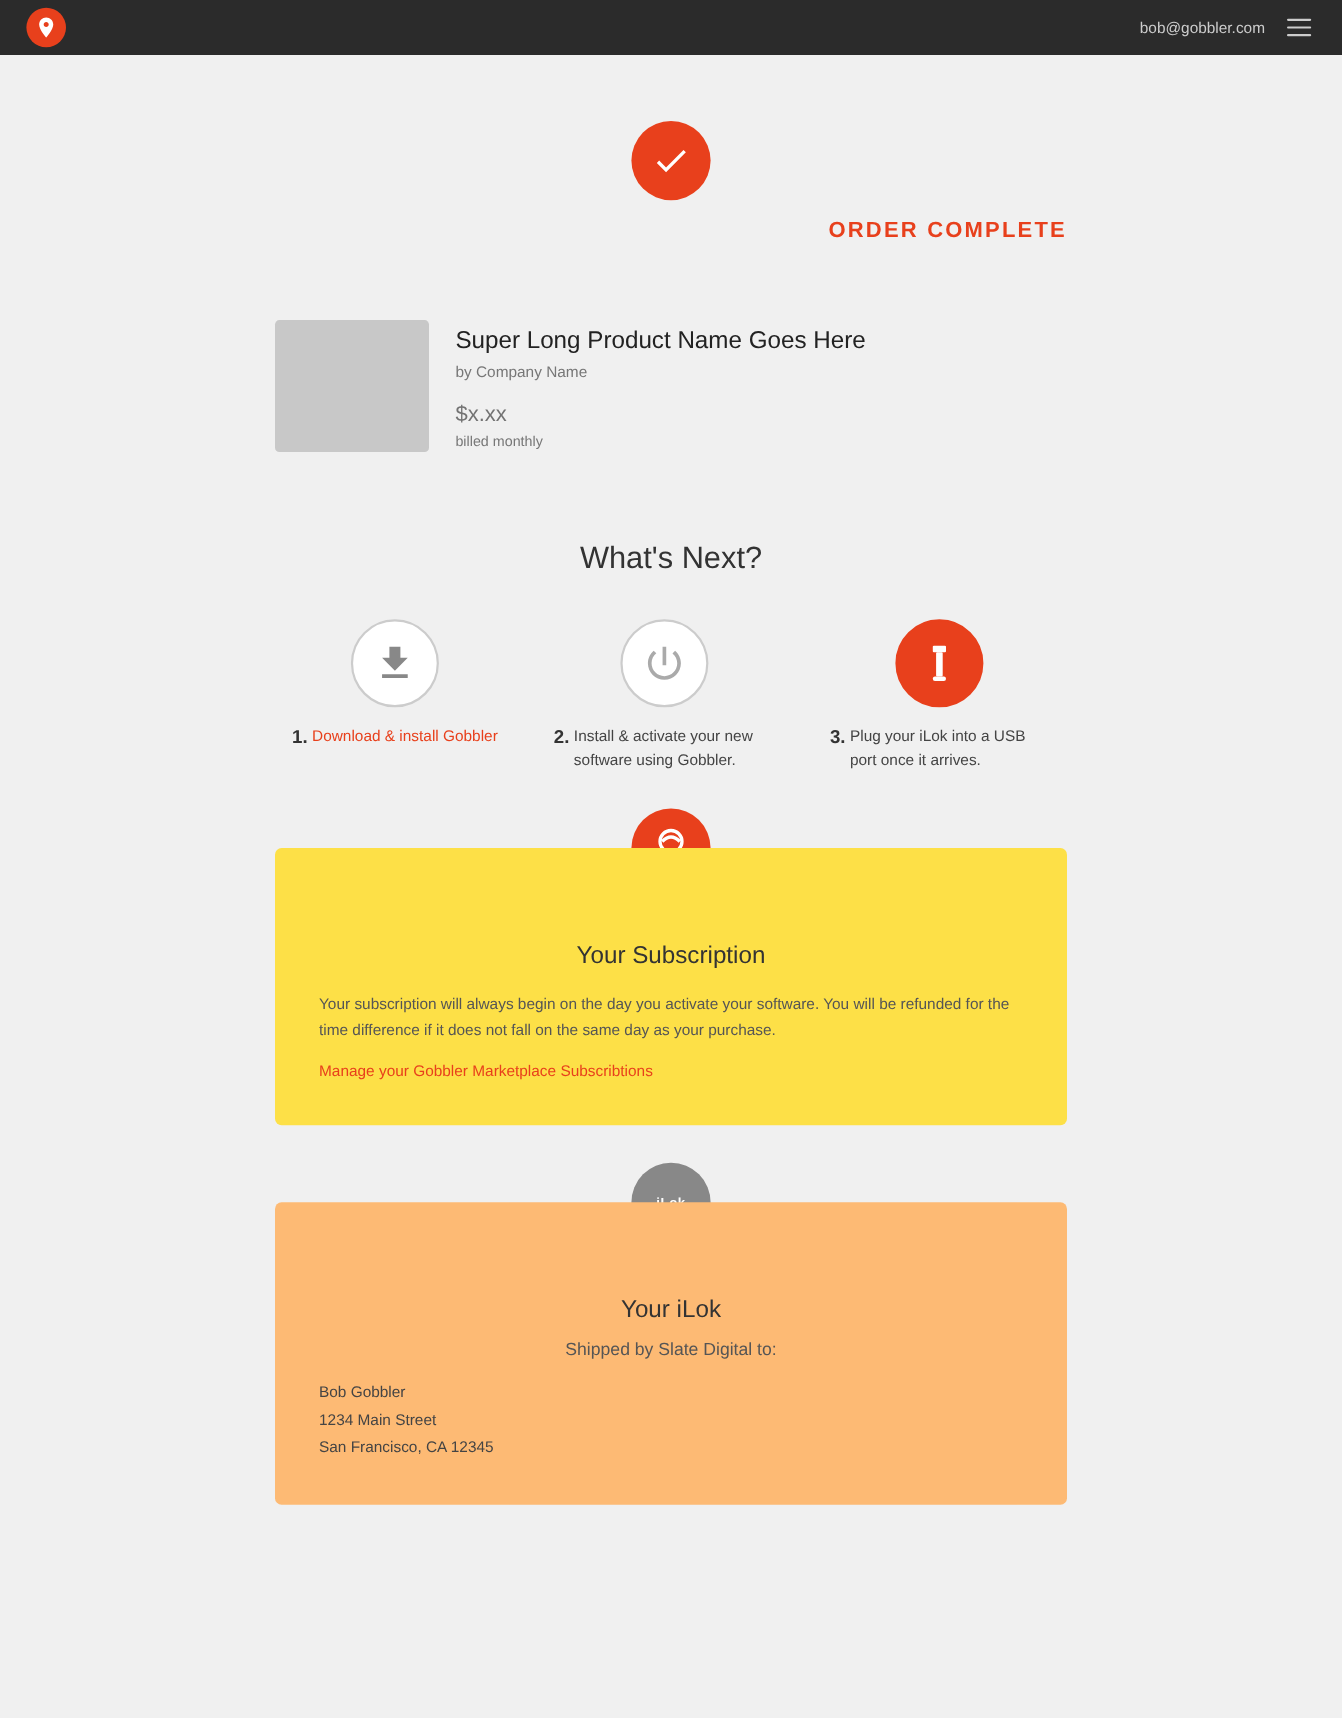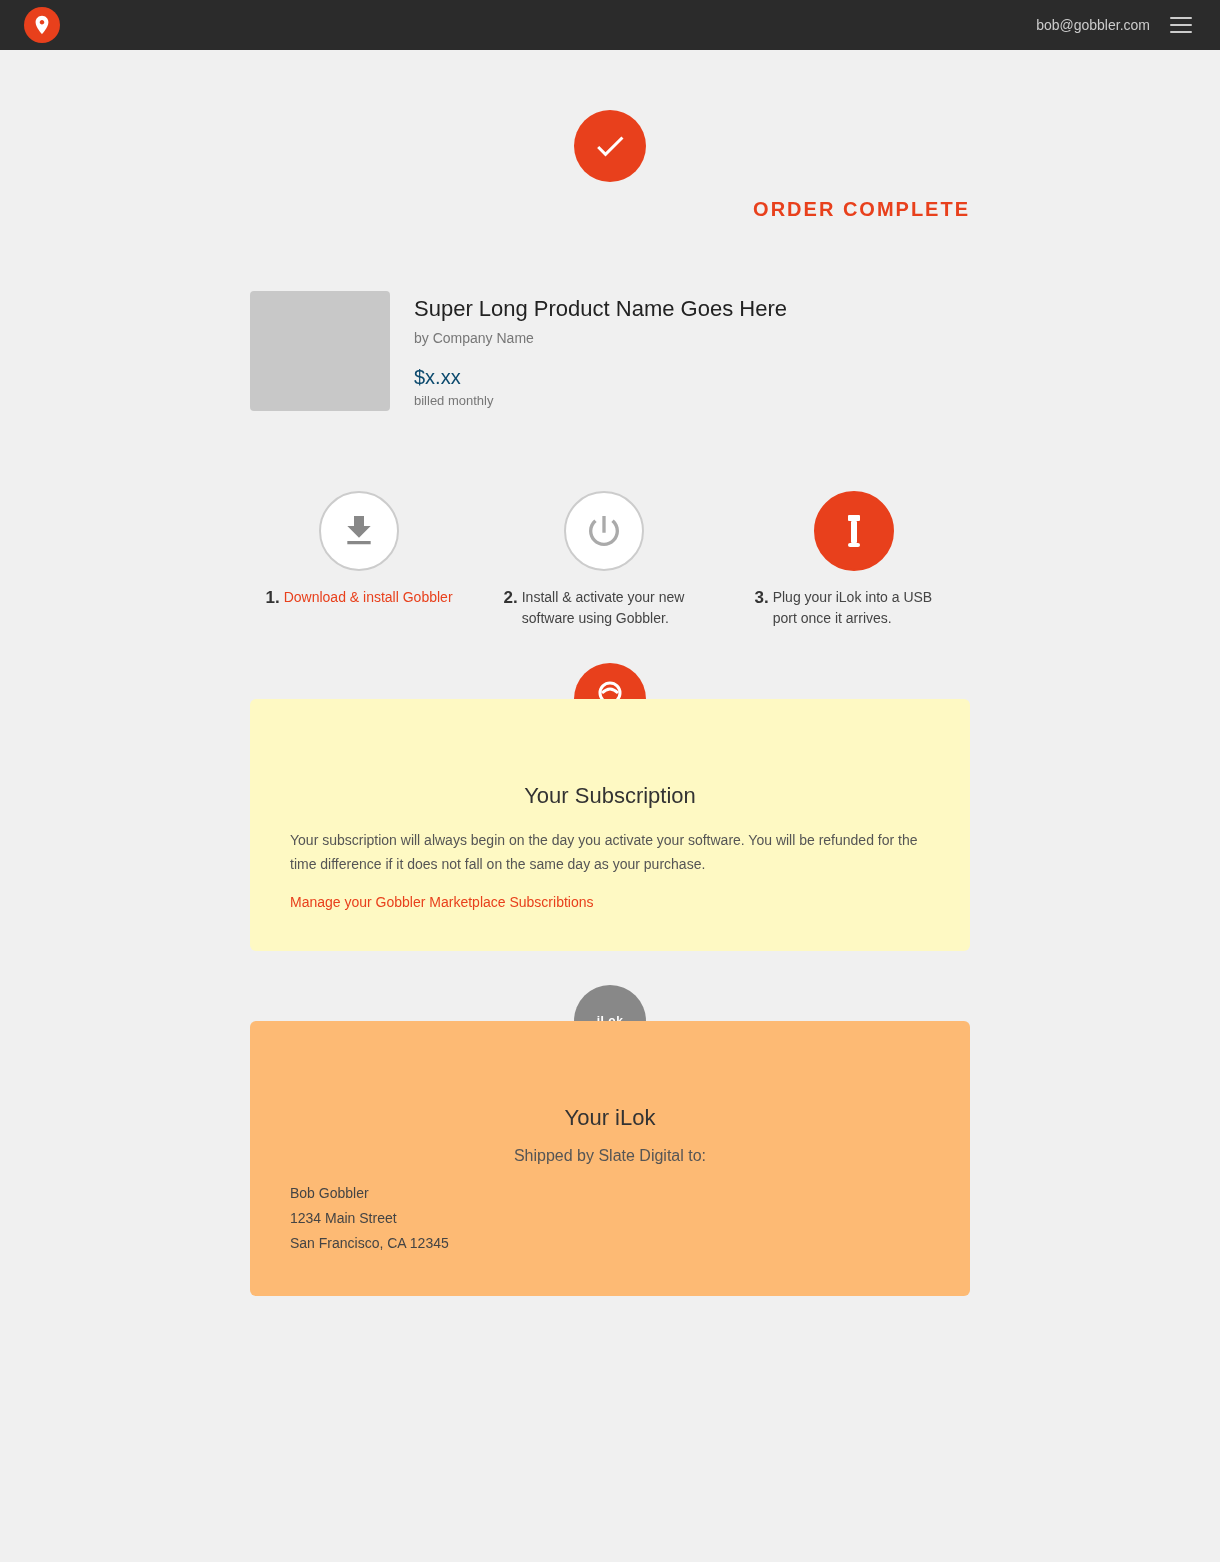--- a/index.html
+++ b/index.html
@@ -116,21 +116,21 @@
       margin-bottom: 6px;
     }
     .product-company {
       font-size: 14px;
       color: #777;
       margin-bottom: 20px;
     }
     .product-price {
       font-size: 20px;
       font-weight: 500;
-      color: #0c4a6e;
+      color: #737373;
       margin-bottom: 4px;
     }
     .product-billing {
       font-size: 13px;
       color: #777;
     }
 
     
     .whats-next-title {
       text-align: center;
@@ -188,21 +188,21 @@
       color: #444;
       line-height: 1.5;
     }
     .step-text a {
       color: #e8401c;
       text-decoration: none;
     }
 
     
     .info-card {
-      background: #fef9c3;
+      background: #fde047;
       border-radius: 6px;
       padding: 40px 40px 40px;
       margin-bottom: 60px;
       position: relative;
     }
     .info-card-icon {
       width: 72px;
       height: 72px;
       border-radius: 50%;
       background: #e8401c;
@@ -324,20 +324,21 @@
   <div class="product-card">
     <div class="product-image"></div>
     <div class="product-info">
       <div class="product-name">Super Long Product Name Goes Here</div>
       <div class="product-company">by Company Name</div>
       <div class="product-price">$x.xx</div>
       <div class="product-billing">billed monthly</div>
     </div>
   </div>
 
+  <h2 class="whats-next-title">What's Next?</h2>
 
   <div class="steps-row">
 
     <div class="step">
       <div class="step-icon-wrap">
         <svg viewBox="0 0 24 24" fill="#888">
           <path d="M19 9h-4V3H9v6H5l7 7 7-7zM5 18v2h14v-2H5z"></path>
         </svg>
       </div>
       <div class="step-content">

